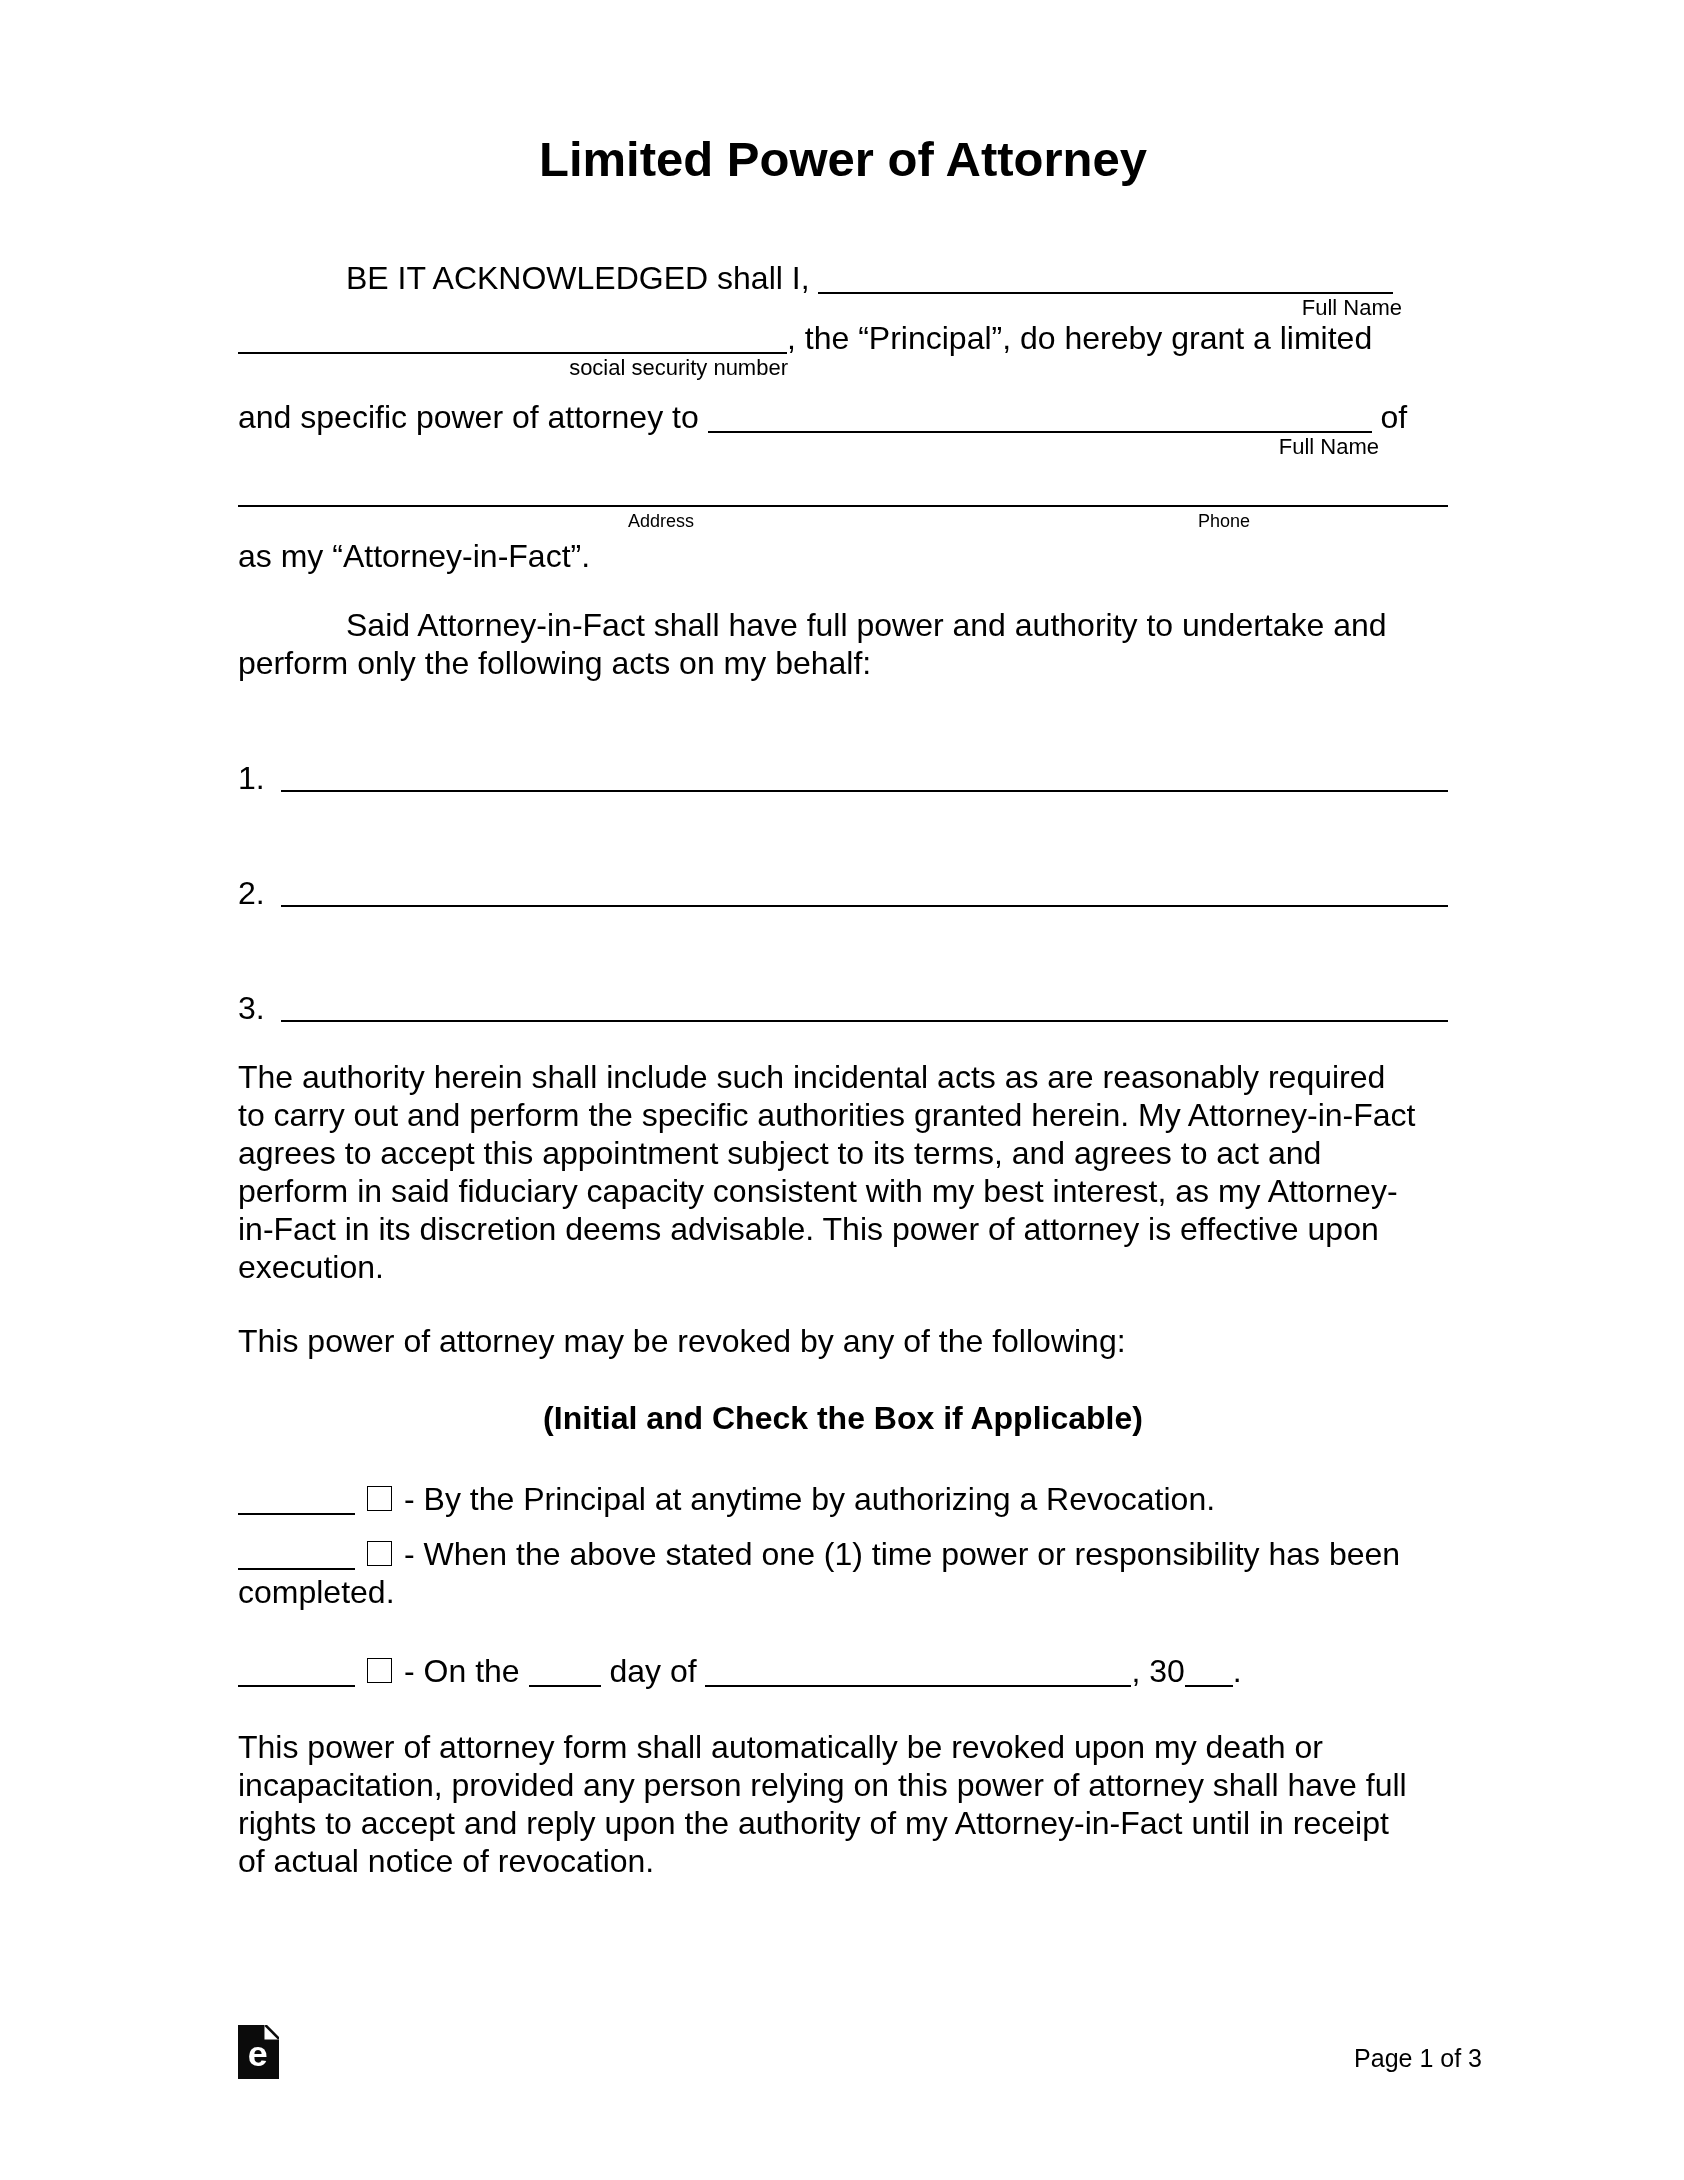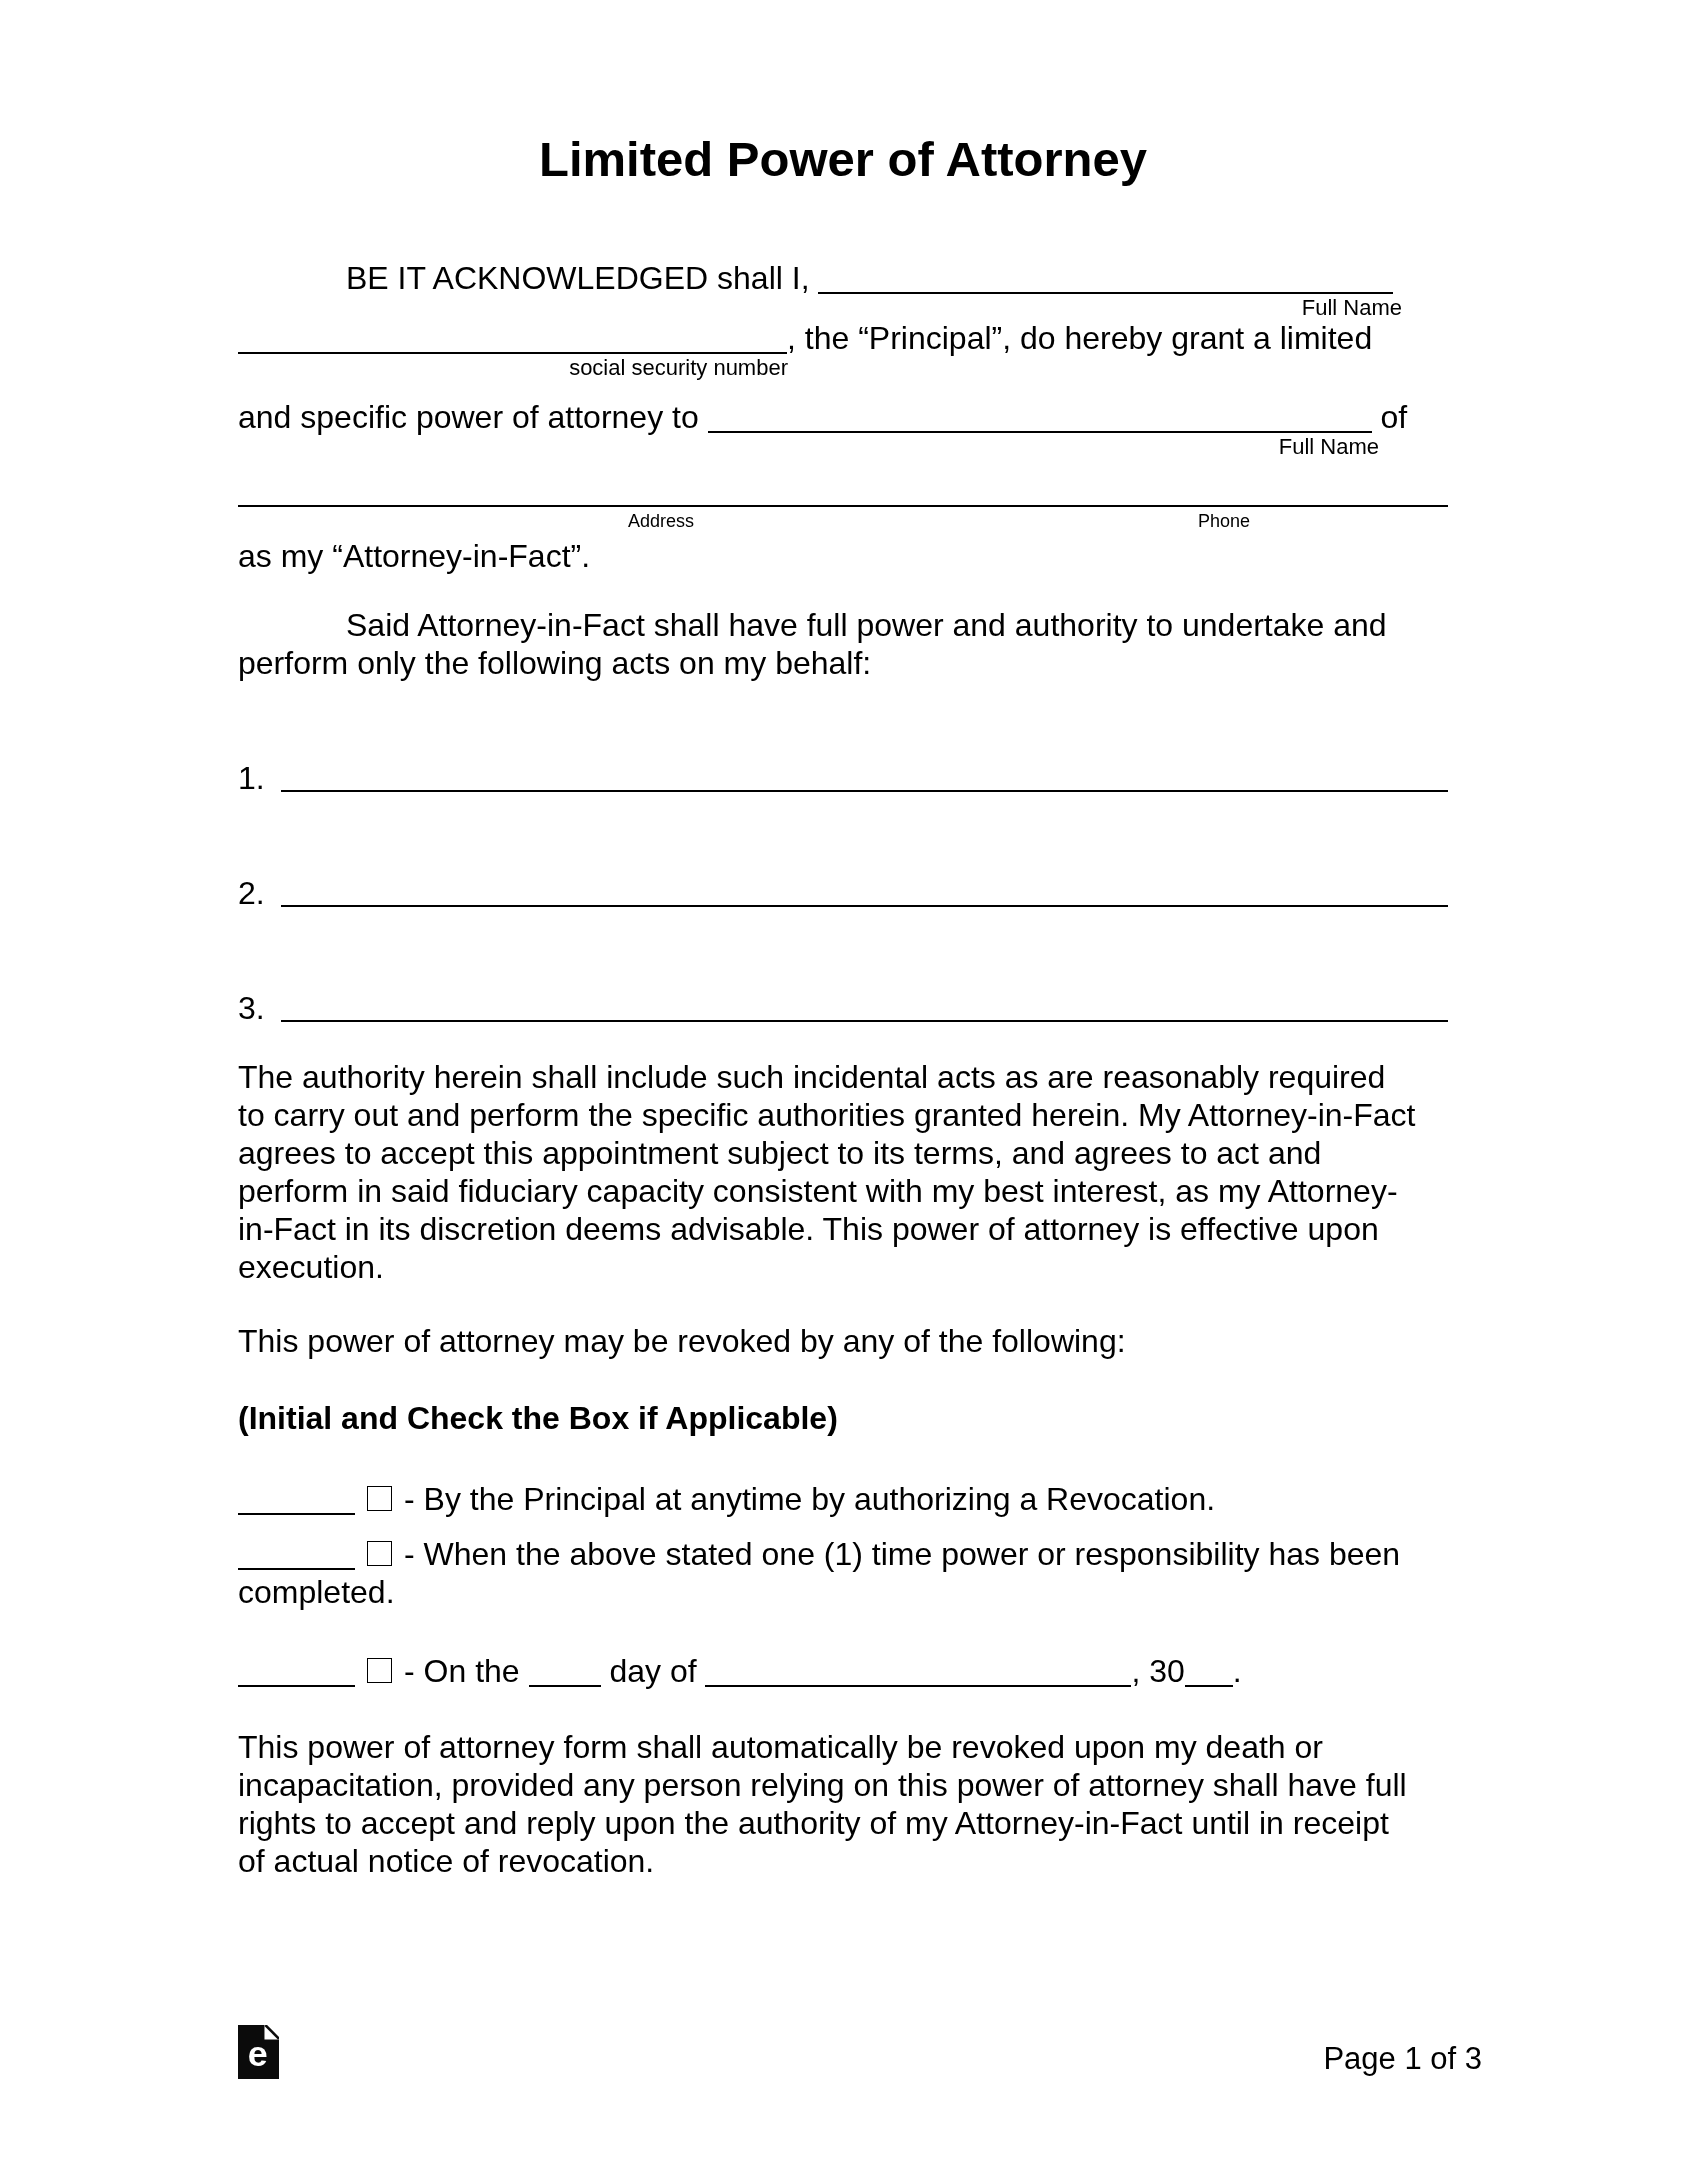--- a/index.html
+++ b/index.html
@@ -60,21 +60,21 @@
     display: flex;
     margin-top: 77px;
     line-height: 38px;
   }
   .act-item .num { width: 43px; flex: 0 0 auto; }
   .act-item .fill-line {
     flex: 1 1 auto;
     border-bottom: 2.6px solid #000000;
     margin-bottom: 4.3px;
   }
-  .center { }
+  .center { text-align: center; }
   .bold { font-weight: bold; }
   .option { margin: 0; }
   .cb {
     display: inline-block;
     width: 23px;
     height: 23px;
     border: 1.7px solid #000000;
     vertical-align: -1.7px;
     margin-left: 12px;
   }
@@ -86,21 +86,21 @@
   .footer {
     position: absolute;
     left: 238px;
     right: 204px;
     top: 2025px;
     display: flex;
     justify-content: space-between;
     align-items: flex-end;
   }
   .pagenum {
-    font-size: 31px;
+    font-size: 25px;
     line-height: 31px;
     margin-bottom: 5.1px;
   }
   .logo { width: 41px; height: 54px; }
 </style>
 </head>
 <body>
 
 <div class="page">
 

